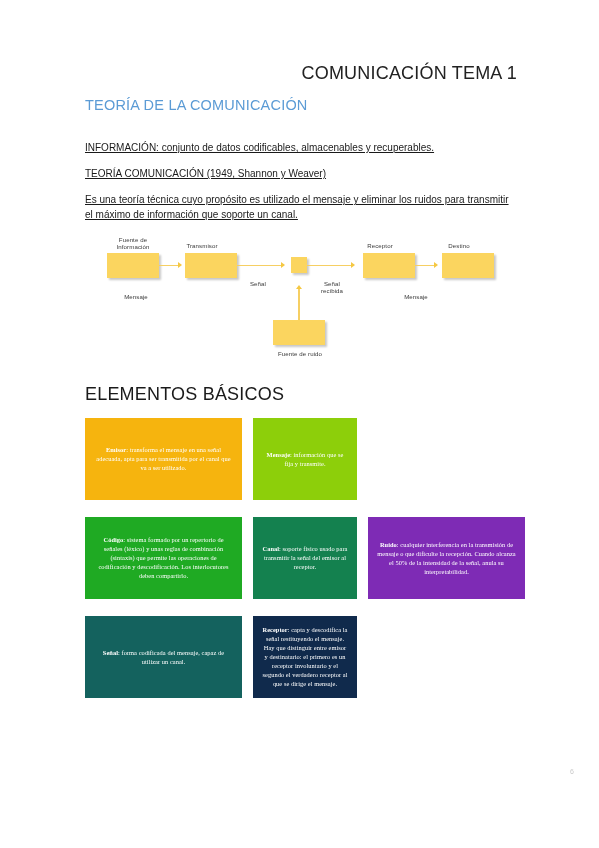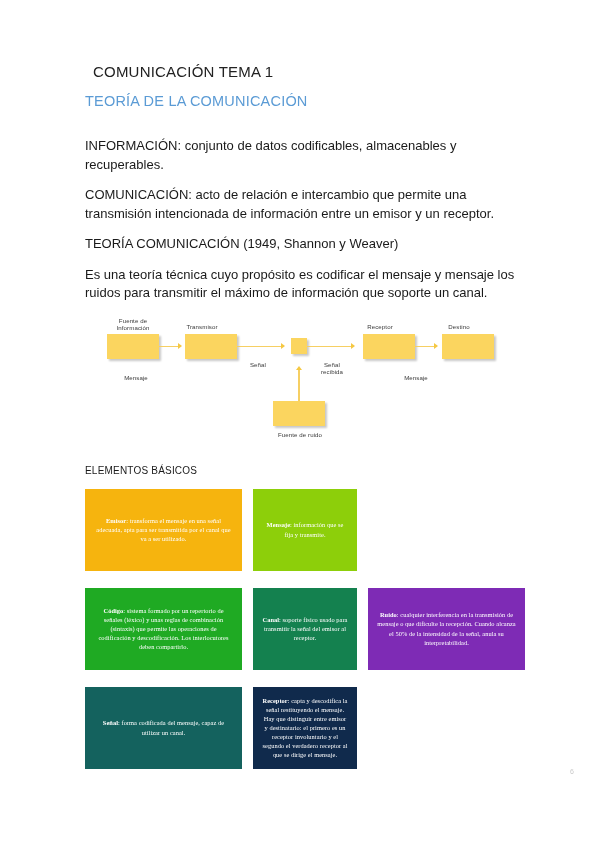--- a/index.html
+++ b/index.html
@@ -24,43 +24,45 @@
   }
   .content {
     position: absolute;
     left: 85px;
     top: 63px;
     width: 432px;
   }
 
   
   .doc-title {
-    font-size: 15px;
+    font-size: 18px;
     font-weight: 400;
     letter-spacing: 0.2px;
     color: #222222;
     margin: 0 0 10px 8px;
     line-height: 1.2;
+    text-align: right;
   }
   .doc-subtitle {
     font-size: 14.5px;
     font-weight: 400;
     letter-spacing: 0.2px;
     color: #5b9bd5;
     margin: 12px 0 27px 0;
     line-height: 1.2;
   }
 
   
   .para {
-    font-size: 13px;
+    font-size: 10px;
     line-height: 1.42;
     color: #1a1a1a;
     margin: 0 0 12px 0;
     text-align: left;
+    text-decoration: underline;
   }
 
   
   .diagram-wrap {
     position: relative;
     width: 432px;
     height: 128px;
     margin-top: 14px;
   }
   .diagram {
@@ -97,21 +99,21 @@
   .dg-arrow-up {
     position: absolute;
     width: 0; height: 0;
     border-left: 3.2px solid transparent;
     border-right: 3.2px solid transparent;
     border-bottom: 4.6px solid #f5c842;
   }
 
   
   .section-heading {
-    font-size: 10px;
+    font-size: 18px;
     color: #1a1a1a;
     letter-spacing: 0.2px;
     margin: 20px 0 0 0;
   }
 
   
   .cards {
     display: grid;
     grid-template-columns: 157px 1fr 157px;
     grid-auto-rows: 82px;
@@ -157,23 +159,22 @@
 </head>
 <body>
 
 <div class="page">
   <div class="content">
 
     <h1 class="doc-title">COMUNICACIÓN TEMA 1</h1>
     <h2 class="doc-subtitle">TEORÍA DE LA COMUNICACIÓN</h2>
 
     <p class="para">INFORMACIÓN: conjunto de datos codificables, almacenables y recuperables.</p>
-    <p class="para">COMUNICACIÓN: acto de relación e intercambio que permite una transmisión intencionada de información entre un emisor y un receptor.</p>
     <p class="para">TEORÍA COMUNICACIÓN (1949, Shannon y Weaver)</p>
-    <p class="para">Es una teoría técnica cuyo propósito es codificar el mensaje y mensaje los ruidos para transmitir el máximo de información que soporte un canal.</p>
+    <p class="para">Es una teoría técnica cuyo propósito es utilizado el mensaje y eliminar los ruidos para transmitir el máximo de información que soporte un canal.</p>
 
     <div class="diagram-wrap">
       <div class="diagram">
 
         <div class="dg-label" style="left:2px; top:0px; width:72px;">Fuente de<br>Información</div>
         <div class="dg-box" style="left: 12px; top: 17px; width: 52px; height: 25px; background: rgb(251, 213, 95);"></div>
         <div class="dg-label" style="left:16px; top:57px; width:50px;">Mensaje</div>
 
         <div class="dg-line" style="left:64px; top:29.2px; width:21px; height:1.2px;"></div>
         <div class="dg-arrow" style="left:83px; top:26.6px;"></div>

